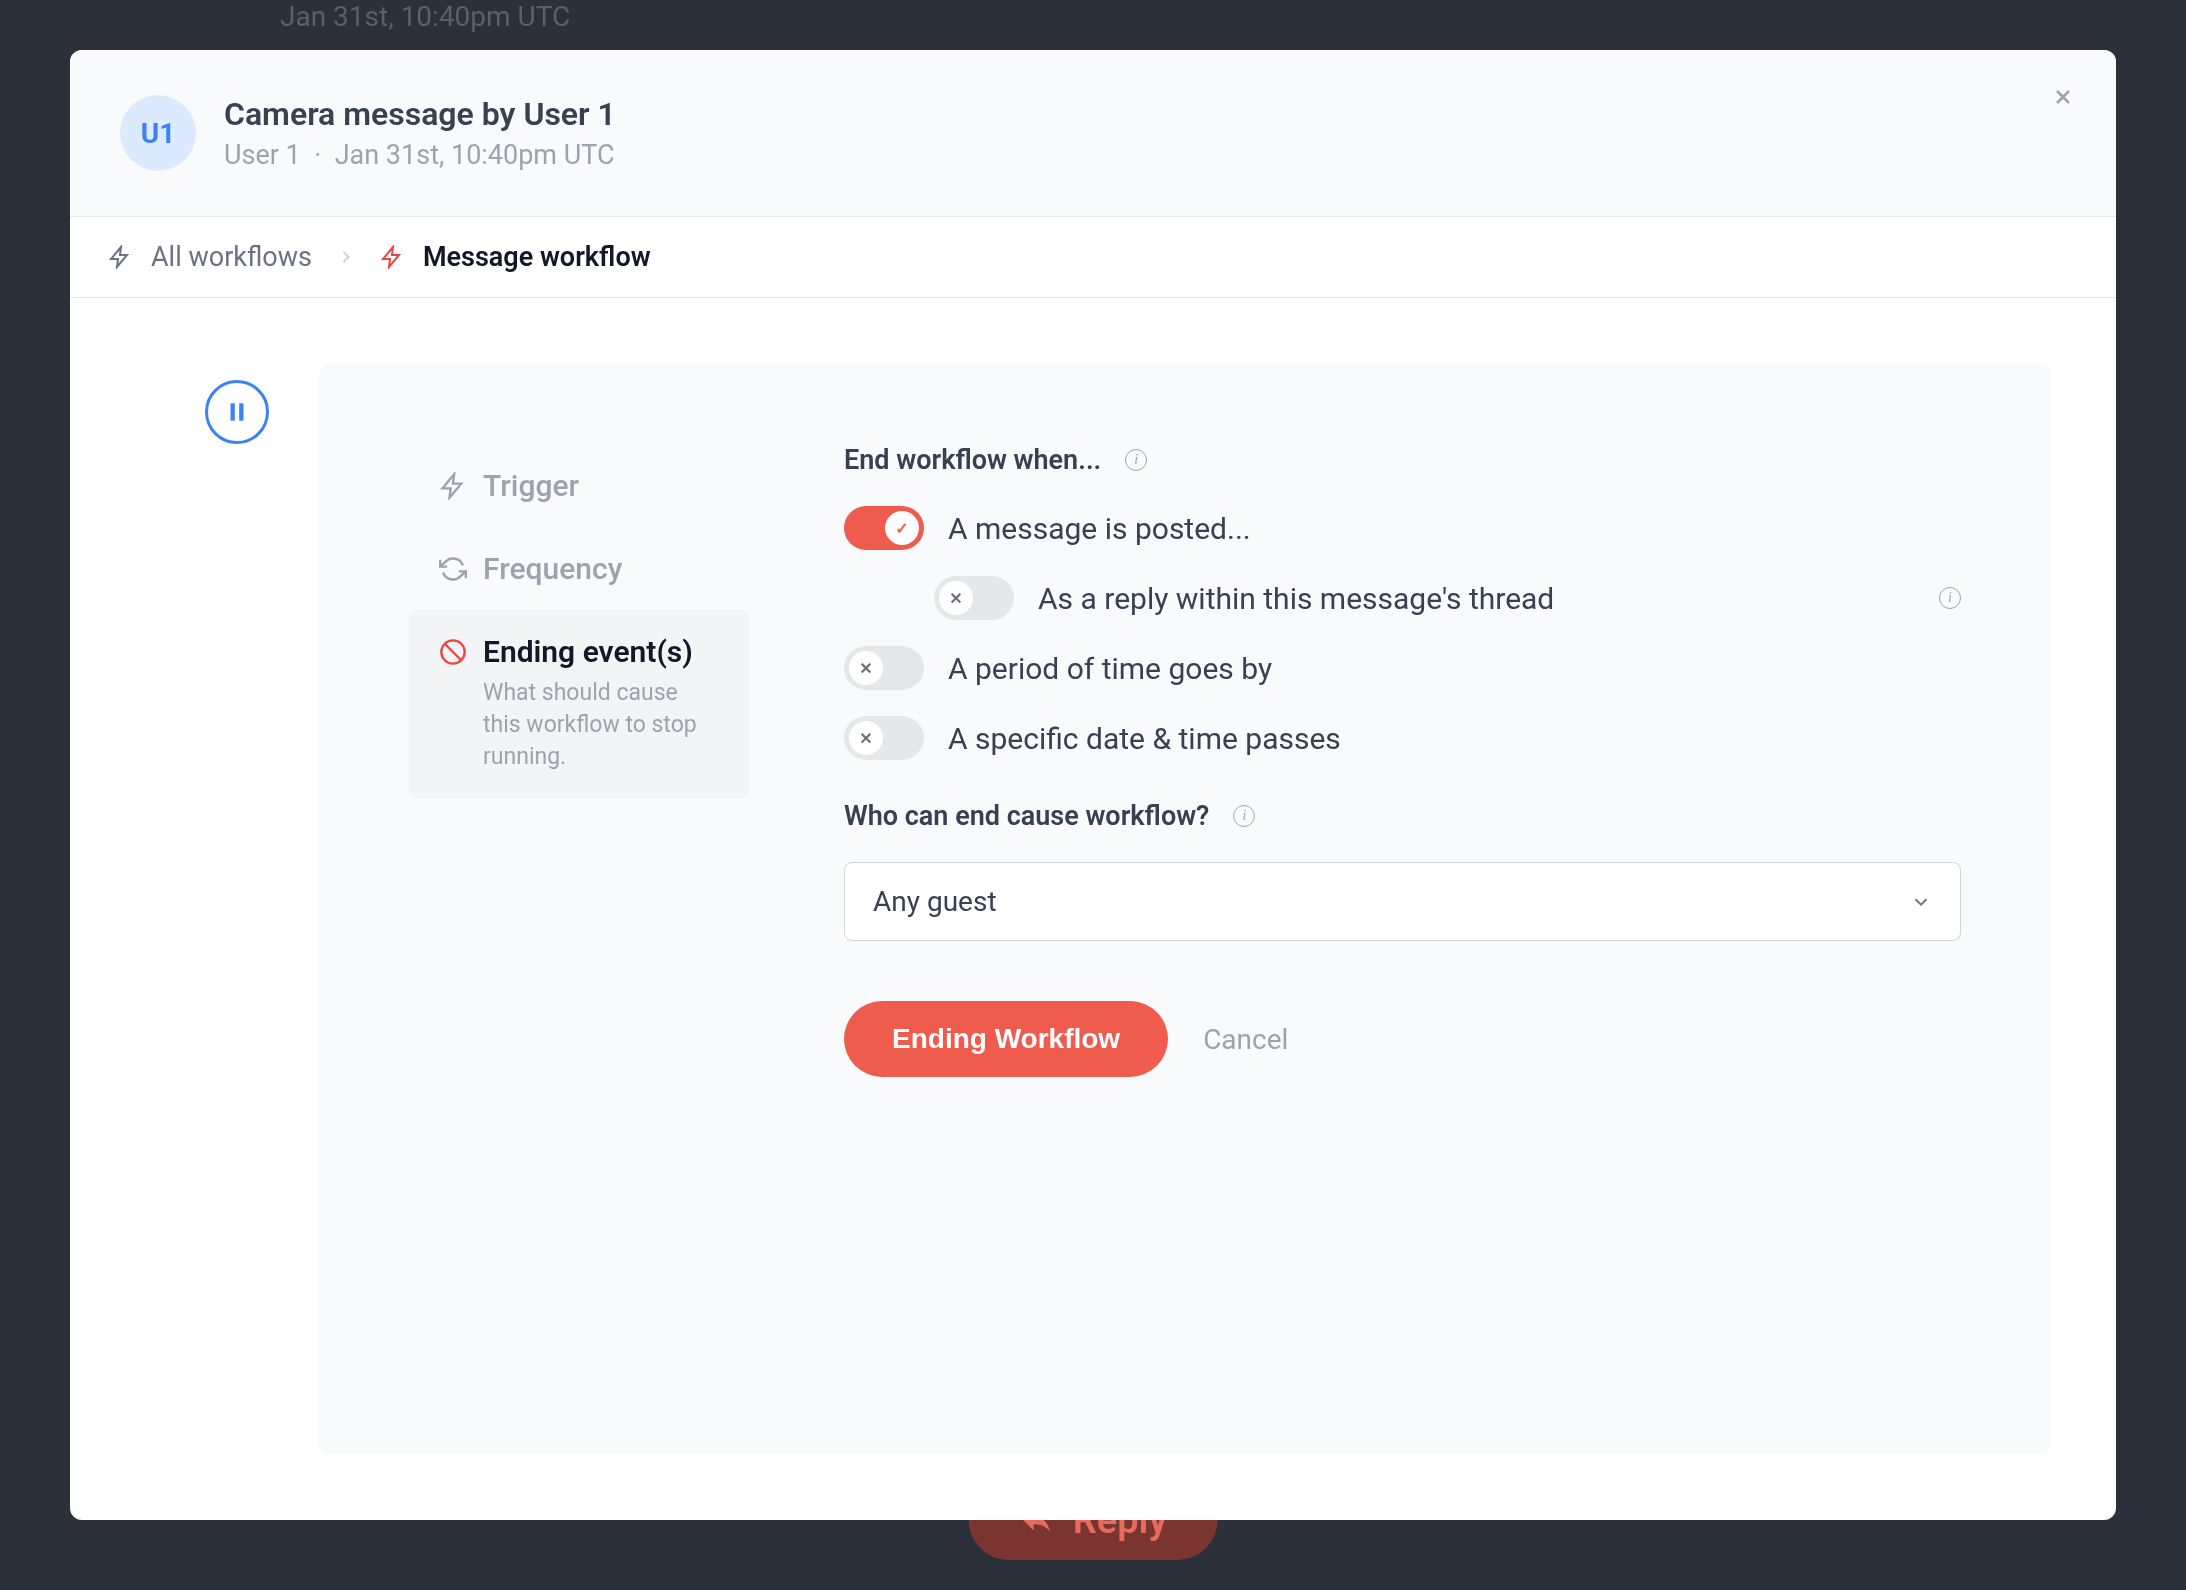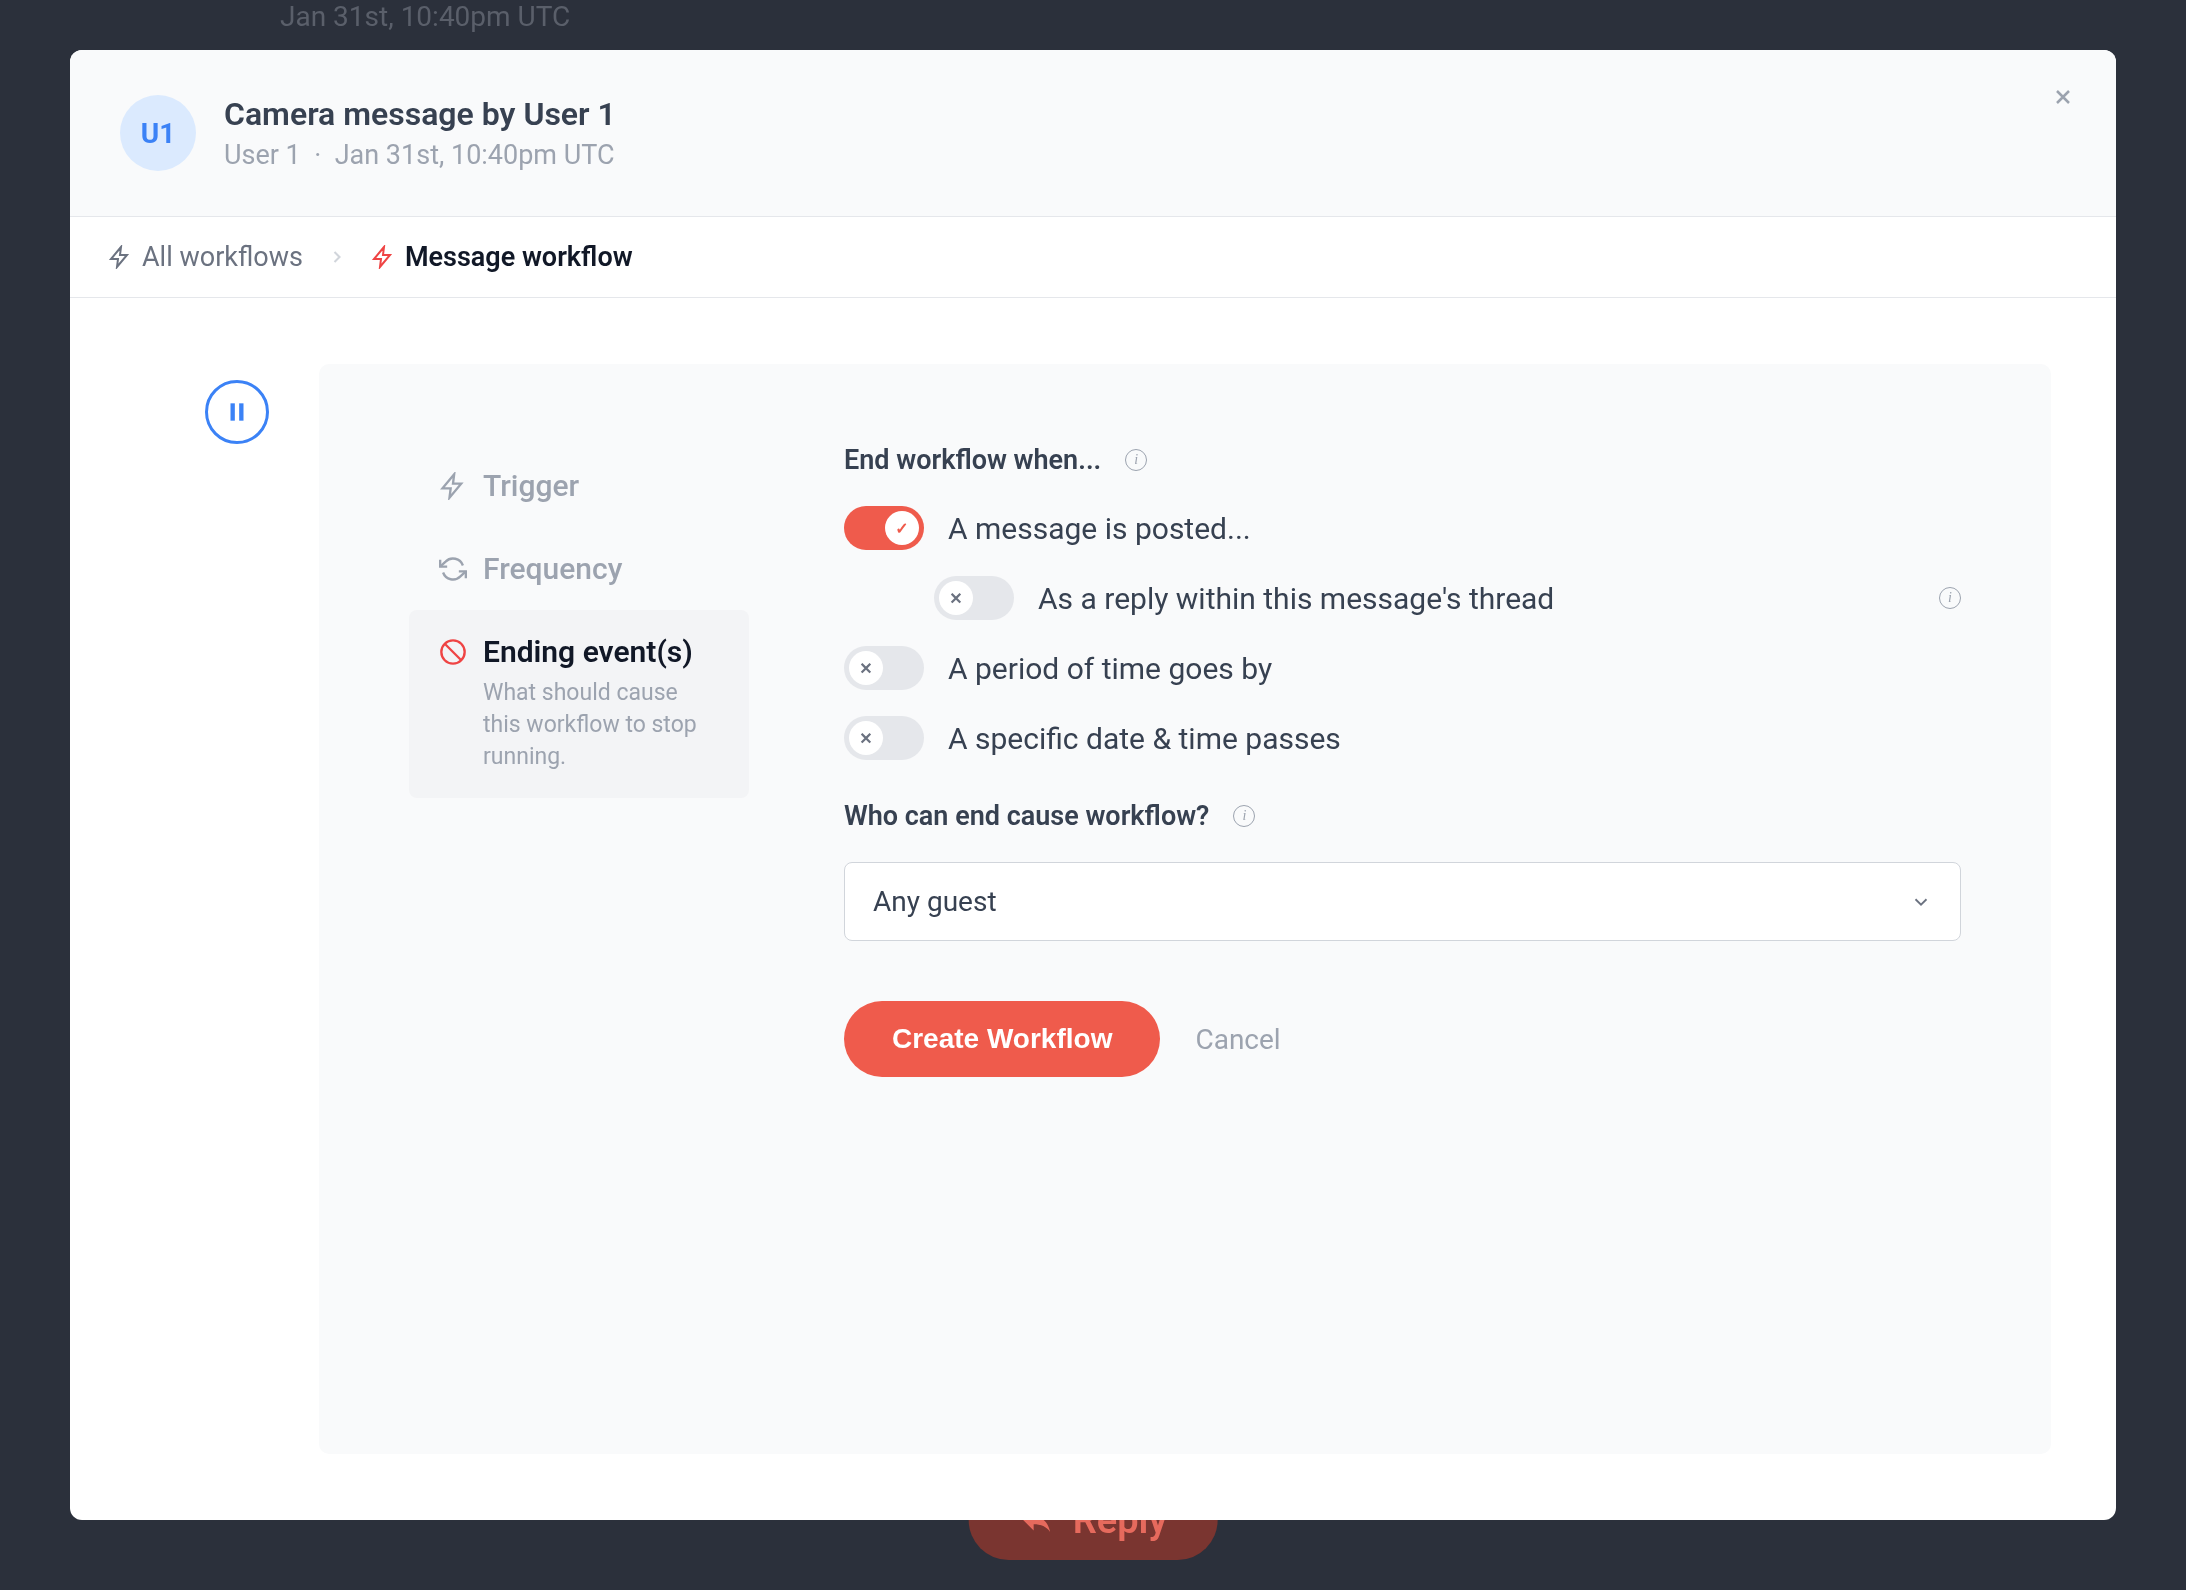--- a/index.html
+++ b/index.html
@@ -100,21 +100,21 @@
       padding: 24px 38px;
       border-bottom: 1px solid #e5e7eb;
       display: flex;
       align-items: center;
       gap: 24px;
       font-size: 27px;
     }
     .breadcrumb-item {
       display: flex;
       align-items: center;
-      gap: 10px;
+      gap: 19px;
       color: #6b7280;
       cursor: pointer;
     }
     .breadcrumb-item.active {
       color: #111827;
       font-weight: 600;
     }
     .breadcrumb-item.active svg { color: #ef4444; }
     .breadcrumb-sep { color: #d1d5db; }
     .modal-body {
@@ -408,20 +408,20 @@
           </div>
           <div class="select-box">
             <span>Any guest</span>
             <svg viewBox="0 0 24 24" fill="none" stroke="currentColor" stroke-width="2">
                 <path d="M6 9l6 6 6-6"></path>
               </svg>
           </div>
         </div>
 
         <div class="actions">
-          <button class="btn-primary">Create Workflow</button>
+          <button class="btn-primary">Ending Workflow</button>
           <span class="btn-secondary">Cancel</span>
         </div>
       </div>
     </div>
   </div>
 
 </div>
 
 </body></html>

